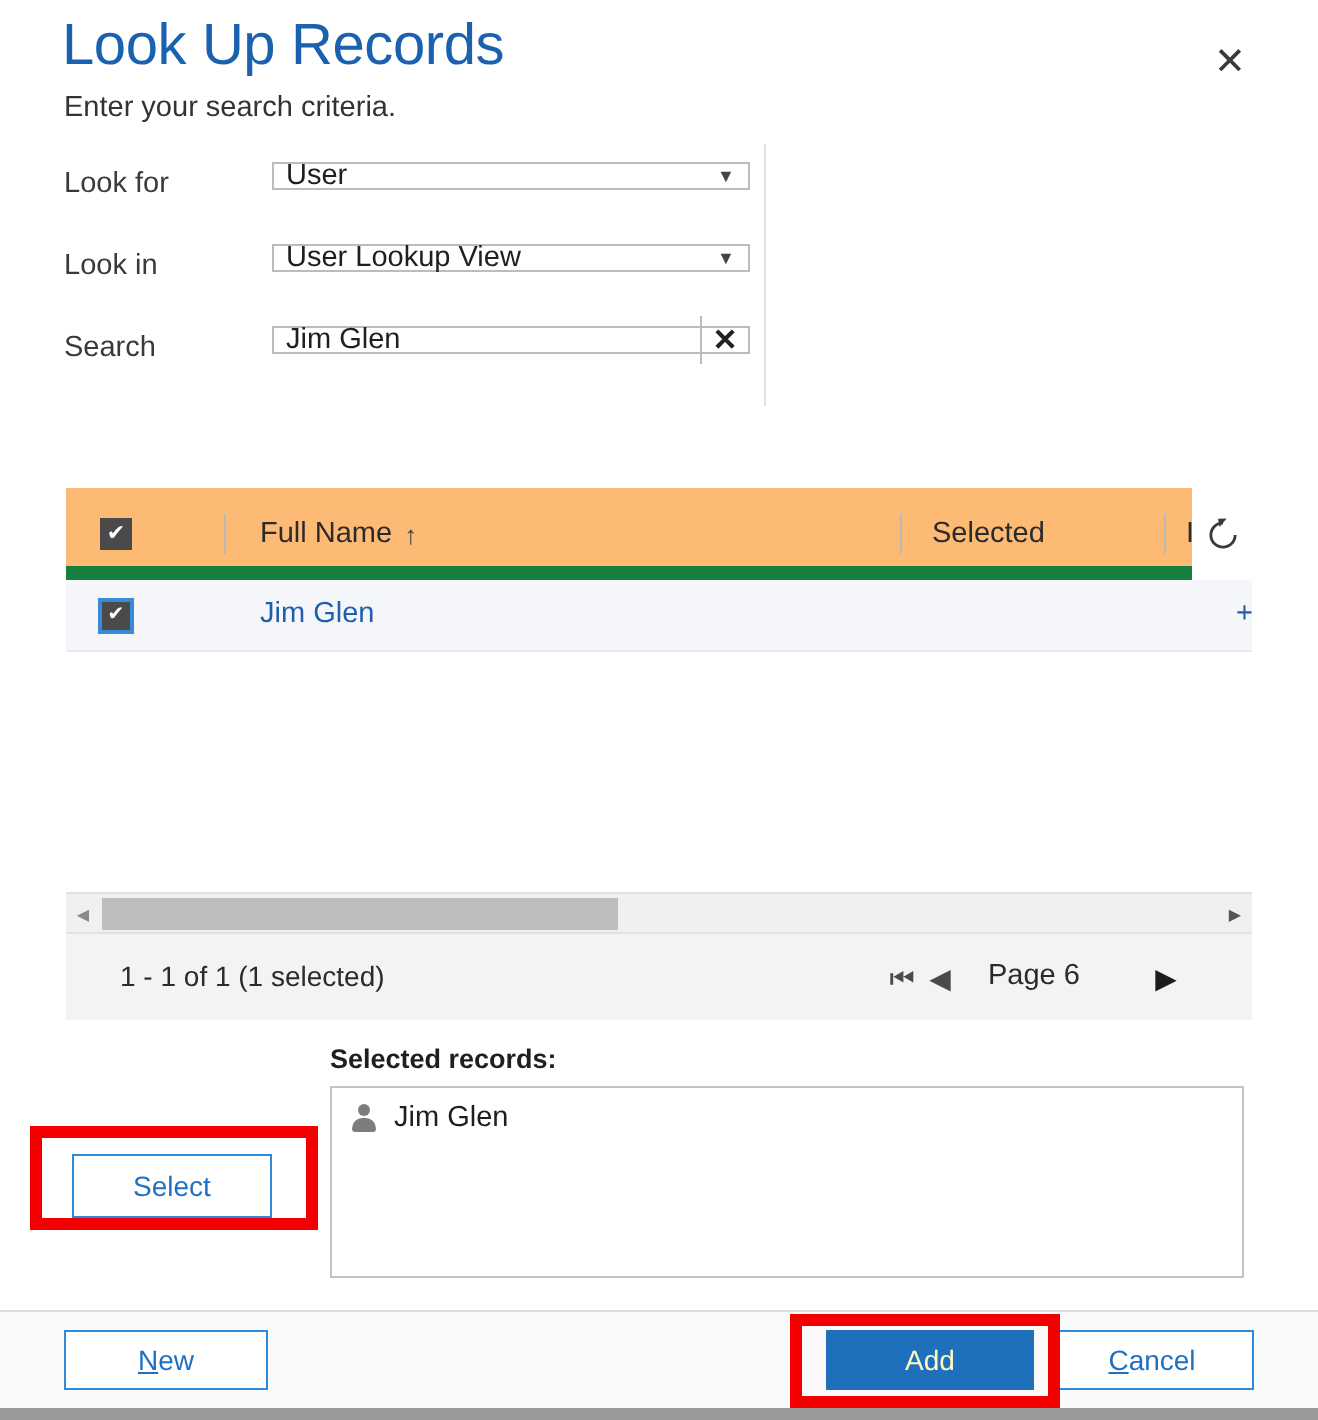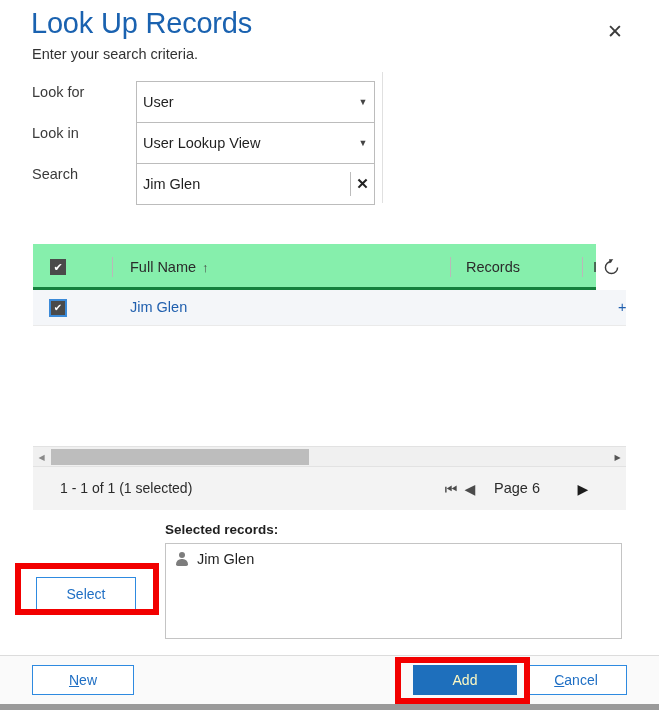--- a/index.html
+++ b/index.html
@@ -38,21 +38,21 @@
 
   
   #criteria { position: absolute; left: 0; top: 75px; width: 659px; height: 130px; }
   .crit-row { position: absolute; left: 0; width: 400px; height: 26px; }
   .crit-label {
     position: absolute; left: 32px; top: 3px;
     font-size: 14.5px; color: #3a3a3a; white-space: nowrap;
   }
   .crit-control {
     position: absolute; left: 136px; top: 0;
-    width: 239px; height: 42px;
+    width: 239px; height: 14px;
     border: 1px solid #bcbcbc; background: #ffffff;
     display: flex; align-items: center;
   }
   .crit-value {
     flex: 1; padding-left: 6px;
     font-size: 14.5px; color: #1f1f1f;
     white-space: nowrap; overflow: hidden;
   }
   .caret {
     width: 22px; height: 100%;
@@ -71,21 +71,21 @@
   }
 
   
   #grid {
     position: absolute; left: 33px; top: 244px;
     width: 593px; height: 266px;
     background: #ffffff;
   }
   #grid-header {
     position: absolute; left: 0; top: 0; width: 593px; height: 46px;
-    background: #86efac; border-bottom: 3px solid #15803d;
+    background: #fdba74; border-bottom: 7px solid #15803d;
   }
   .hdr-cell {
     position: absolute; top: 0; height: 46px;
     display: flex; align-items: center;
     font-size: 14.5px; color: #2b2b2b; white-space: nowrap;
   }
   .col-sep {
     position: absolute; top: 13px; width: 1px; height: 20px; background: #b9b9b9;
   }
   .hdr-checkbox {
@@ -192,26 +192,26 @@
     content: ""; position: absolute; left: 4px; top: 0;
     width: 6px; height: 6px; border-radius: 50%; background: #7d7d7d;
   }
   .person-icon::after {
     content: ""; position: absolute; left: 1px; top: 7px;
     width: 12px; height: 7px; border-radius: 6px 6px 2px 2px; background: #7d7d7d;
   }
 
   .side-btn {
     position: absolute; left: 36px;
-    width: 100px; height: 15px;
+    width: 100px; height: 32px;
     border: 1px solid #2e8ae0; background: #ffffff;
     color: #1f6fc4; font-size: 14px;
     font-family: "Liberation Sans", sans-serif;
     display: flex; align-items: center; justify-content: center;
-    cursor: pointer; padding: 16px;
+    cursor: pointer; padding: 6px;
   }
   #btn-select { top: 577px; }
   #btn-remove { top: 617px; }
 
   
   #footer-sep {
     position: absolute; left: 0; top: 655px; width: 659px; height: 1px;
     background: #dcdcdc;
   }
   #footer {
@@ -287,21 +287,21 @@
 
     <div id="grid-header">
       <div class="hdr-checkbox"></div>
       <div class="col-sep" style="left:79px;"></div>
       <div class="hdr-cell" style="left:97px;">
         <span>Full Name</span>
         <span class="sort-arrow">↑</span>
       </div>
       <div class="col-sep" style="left:417px;"></div>
       <div class="hdr-cell" style="left:433px;">
-        <span>Records</span>
+        <span>Selected</span>
       </div>
       <div class="col-sep" style="left:549px;"></div>
       <div class="hdr-cell" style="left:560px;">
         <span>I</span>
       </div>
       <div id="refresh-btn">
         <svg width="19" height="19" viewBox="0 0 20 20" aria-hidden="true">
           <path d="M10 3.6 A6.4 6.4 0 1 0 16.4 10" fill="none" stroke="#3a3a3a" stroke-width="1.5"></path>
           <path d="M10 0.6 L10 6.4 L6.6 3.6 Z" fill="#3a3a3a" transform="rotate(40 10 3.6)"></path>
         </svg>

